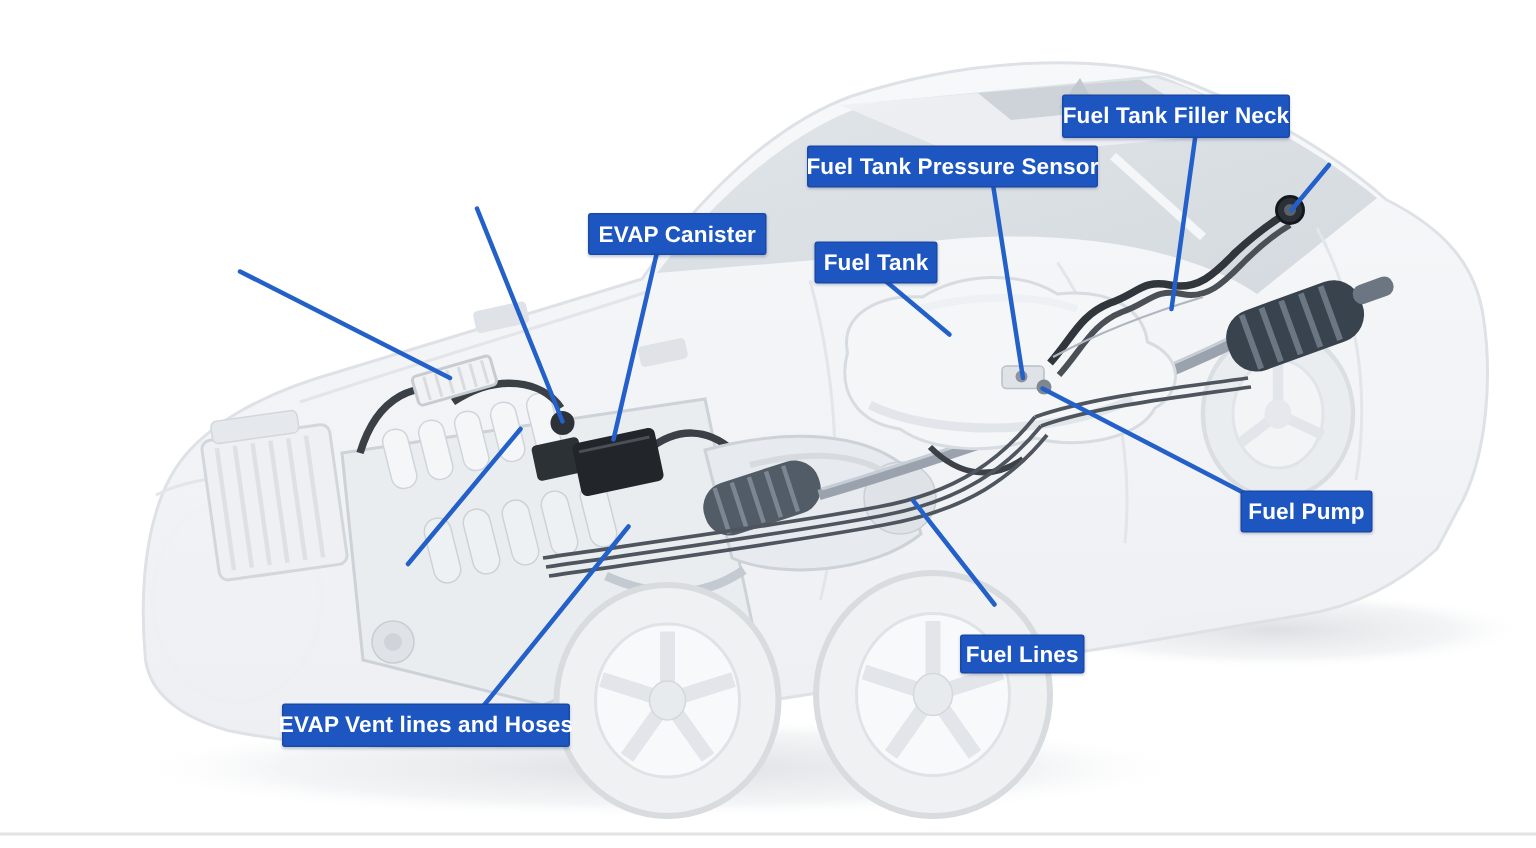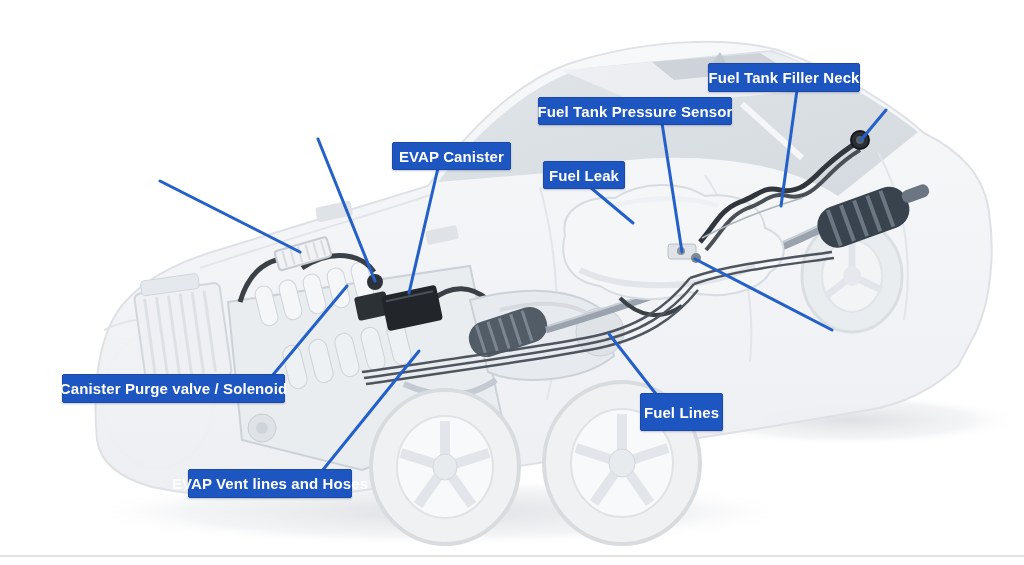--- a/index.html
+++ b/index.html
@@ -255,19 +255,19 @@
       <line class="leader" x1="886" y1="110" x2="861" y2="140"></line>
       <line class="leader" x1="272" y1="376" x2="347" y2="286"></line>
       <line class="leader" x1="322" y1="471" x2="419" y2="351"></line>
       <line class="leader" x1="663" y1="403" x2="609" y2="334"></line>
       <line class="leader" x1="832" y1="330" x2="695" y2="259"></line>
     </g>
   </svg>
 
   <div class="label" style="left:538px;top:97px;width:194px;height:28px">Fuel Tank Pressure Sensor</div>
   <div class="label" style="left:392px;top:142px;width:119px;height:28px">EVAP Canister</div>
-  <div class="label" style="left:543px;top:161px;width:82px;height:28px">Fuel Leak</div>
+  <div class="label" style="left:543px;top:161px;width:82px;height:28px">Fuel Tank</div>
   <div class="label" style="left:708px;top:63px;width:152px;height:29px">Fuel Tank Filler Neck</div>
-  <div class="label" style="left:62px;top:374px;width:223px;height:29px">Canister Purge valve / Solenoid</div>
-  <div class="label" style="left:188px;top:469px;width:164px;height:29px">EVAP Vent lines and Hoses</div>
-  <div class="label" style="left:640px;top:393px;width:83px;height:38px">Fuel Lines</div>
+  <div class="label" style="left:188px;top:469px;width:192px;height:29px">EVAP Vent lines and Hoses</div>
+  <div class="label" style="left:640px;top:423px;width:83px;height:26px">Fuel Lines</div>
+  <div class="label" style="left:827px;top:327px;width:88px;height:28px">Fuel Pump</div>
 
 </div>
 
 </body></html>

